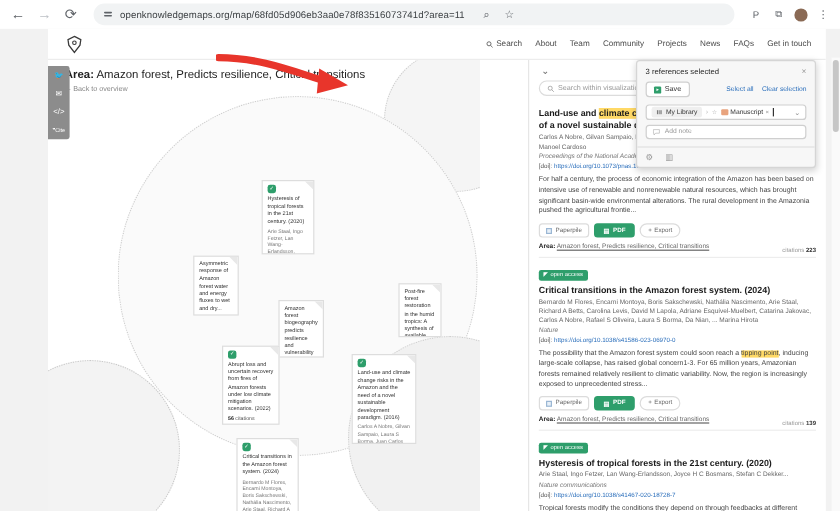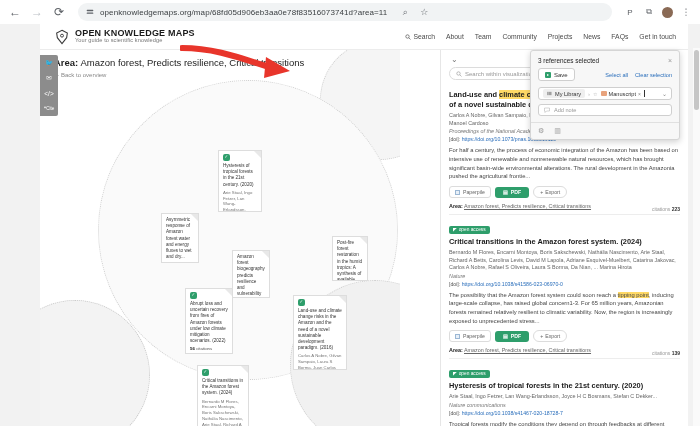--- a/index.html
+++ b/index.html
@@ -228,24 +228,20 @@
 
   <div class="page">
     <div class="page-inner">
 
       <div class="site-header">
         <div class="logo-wrap">
           <svg class="logo-mark" viewBox="0 0 24 24">
             <path d="M12 2 L20 6 L19 13 L12 22 L5 13 L4 6 Z" fill="none" stroke="#3a3a3a" stroke-width="1.6"></path>
             <circle cx="12" cy="10" r="2.2" fill="none" stroke="#3a3a3a" stroke-width="1.4"></circle>
           </svg>
-          <div class="brand-txt">
-            <div class="brand-name">OPEN KNOWLEDGE MAPS</div>
-            <div class="brand-sub">Your guide to scientific knowledge</div>
-          </div>
         </div>
         <div class="top-nav">
           <a class="nav-search">
             <svg viewBox="0 0 12 12">
               <circle cx="5" cy="5" r="3.4" fill="none" stroke="#4a4a4a" stroke-width="1.3"></circle>
               <line x1="7.6" y1="7.6" x2="11" y2="11" stroke="#4a4a4a" stroke-width="1.3"></line>
             </svg>
             <span>Search</span>
           </a>
           <a>About</a>

